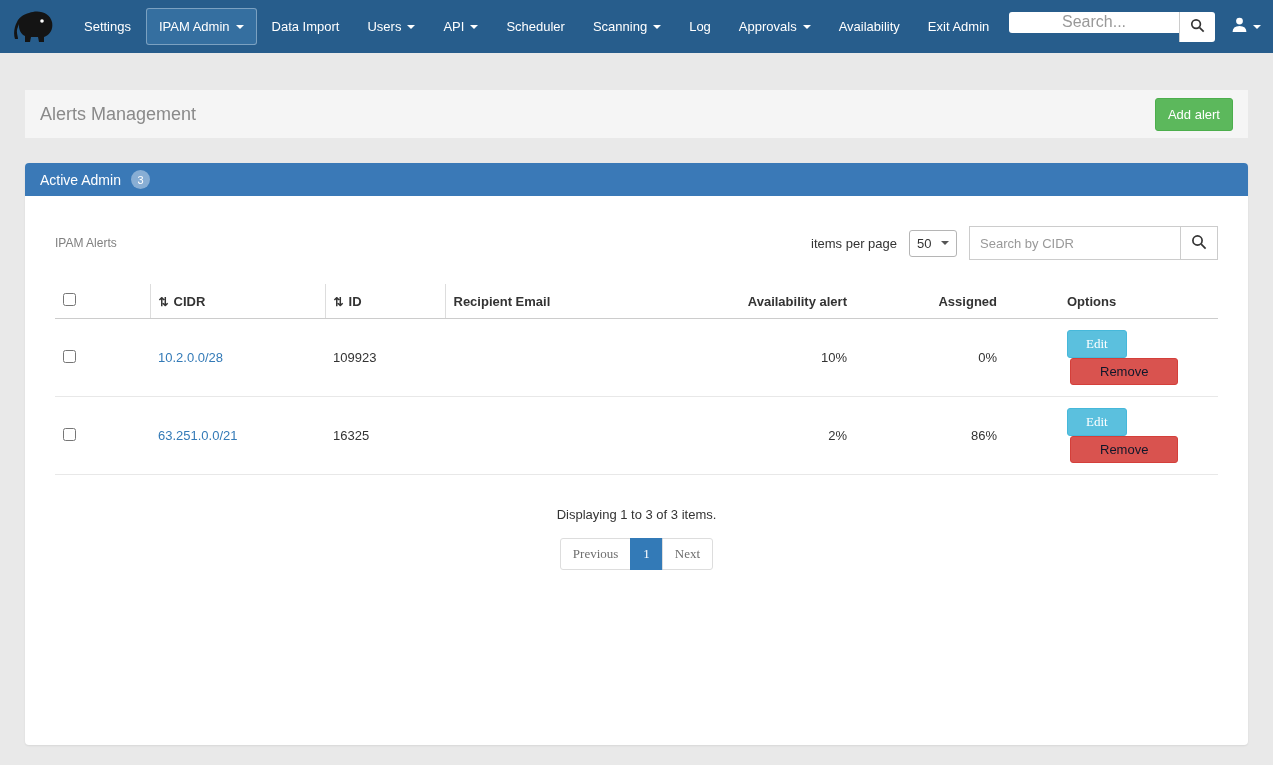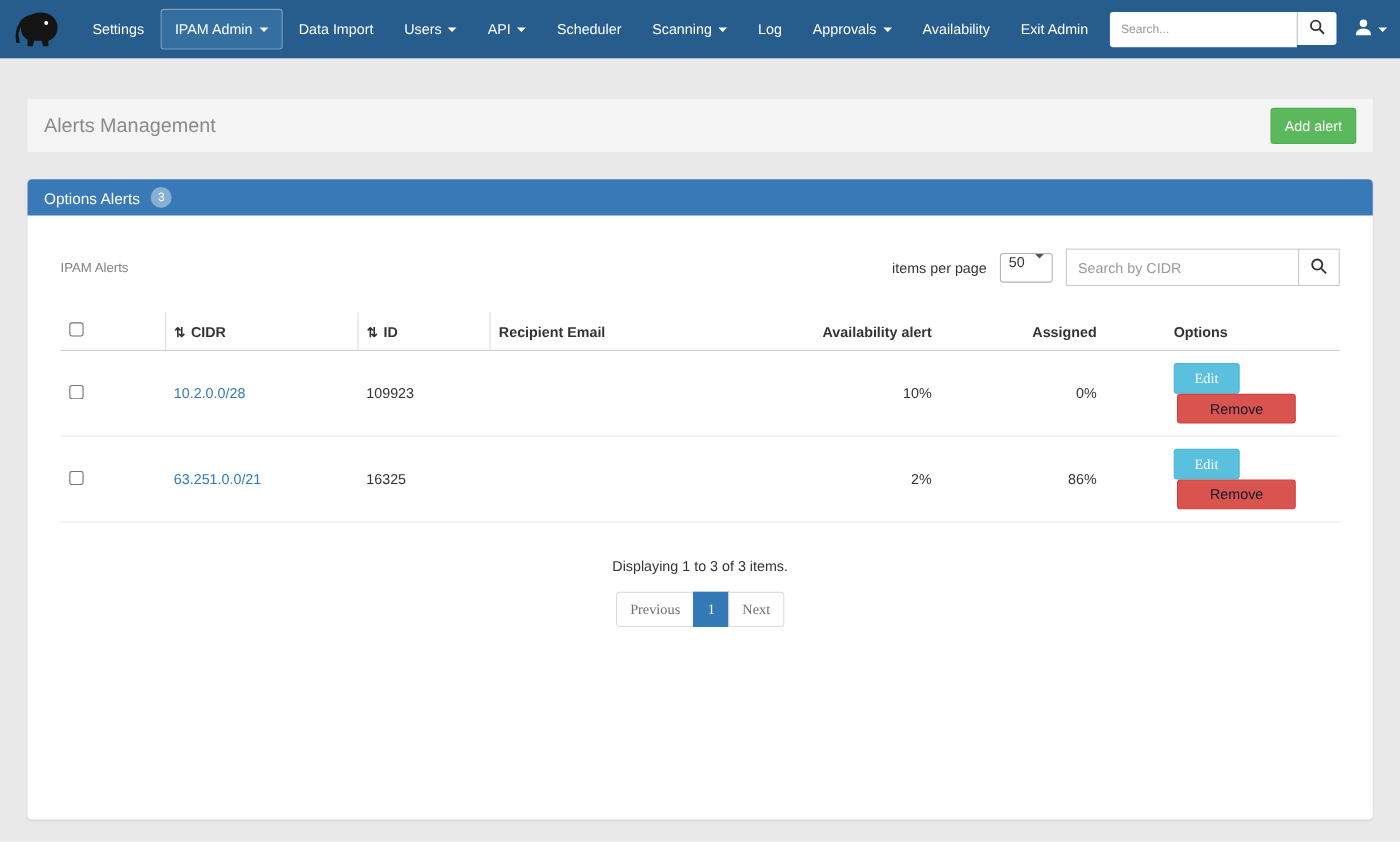--- a/index.html
+++ b/index.html
@@ -29,23 +29,24 @@
     border:1px solid rgba(255,255,255,.35);
   }
   .caret {
     width:0; height:0; display:inline-block;
     border-left:4px solid transparent; border-right:4px solid transparent;
     border-top:4px solid #fff;
   }
   .nav-right { margin-left:auto; display:flex; align-items:center; }
   .nav-search { display:flex; }
   .nav-search input {
-    width:170px; height:32px; border:none; border-radius:3px 0 0 3px;
-    padding:0 10px; font-size:11px; color:#555; outline:none;
+    width:170px; height:21px; border:none; border-radius:3px 0 0 3px;
+    padding:0 10px; font-size:16px; color:#555; outline:none;
     font-family:"Liberation Sans", sans-serif;
+    text-align:center;
   }
   .nav-search input::placeholder { color:#999; }
   .nav-search button {
     width:36px; height:30px; background:#fff; border:none; border-left:1px solid #ccc;
     border-radius:0 3px 3px 0; display:flex; align-items:center; justify-content:center; cursor:pointer;
   }
   .user-menu { display:flex; align-items:center; gap:5px; margin-left:16px; cursor:pointer; }
 
   
   .page-header {
@@ -79,21 +80,21 @@
   }
   .panel-body { padding:20px 15px 30px; }
 
   
   .widget-header { display:flex; align-items:center; justify-content:space-between; padding:10px 15px 24px; }
   .widget-title { font-size:12px; color:#808080; }
   .widget-controls { display:flex; align-items:center; gap:12px; }
   .ipp-label { font-size:13px; color:#333; }
   .select-box {
     width:48px; height:27px; border:1px solid #b5b5b5; border-radius:3px; background:#fff;
-    display:flex; align-items:flex-start; justify-content:space-between; padding:0 7px;
+    display:flex; align-items:center; justify-content:space-between; padding:0 7px;
     font-size:13px; color:#333; cursor:pointer;
   }
   .select-box .caret { border-top-color:#555; }
   .cidr-search { display:flex; }
   .cidr-search input {
     width:212px; height:34px; border:1px solid #ccc; padding:0 10px;
     font-size:13px; color:#555; outline:none; font-family:"Liberation Sans", sans-serif;
   }
   .cidr-search input::placeholder { color:#999; }
   .cidr-search button {
@@ -219,21 +220,21 @@
   </div>
 </nav>
 
 <div class="page-header">
   <span class="page-title">Alerts Management</span>
   <button class="btn-success">Add alert</button>
 </div>
 
 <div class="panel">
   <div class="panel-heading">
-    <span>Options Alerts</span>
+    <span>Active Admin</span>
     <span class="badge">3</span>
   </div>
   <div class="panel-body">
 
     <div class="widget-header">
       <span class="widget-title">IPAM Alerts</span>
       <div class="widget-controls">
         <span class="ipp-label">items per page</span>
         <div class="select-box">
           <span>50</span>

